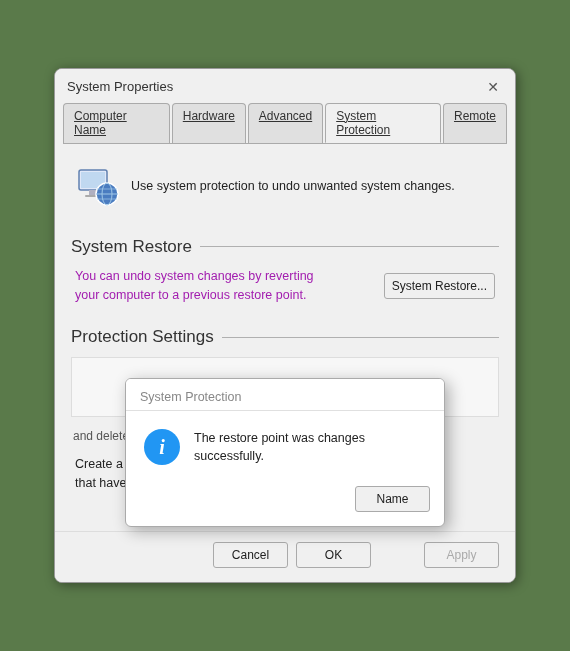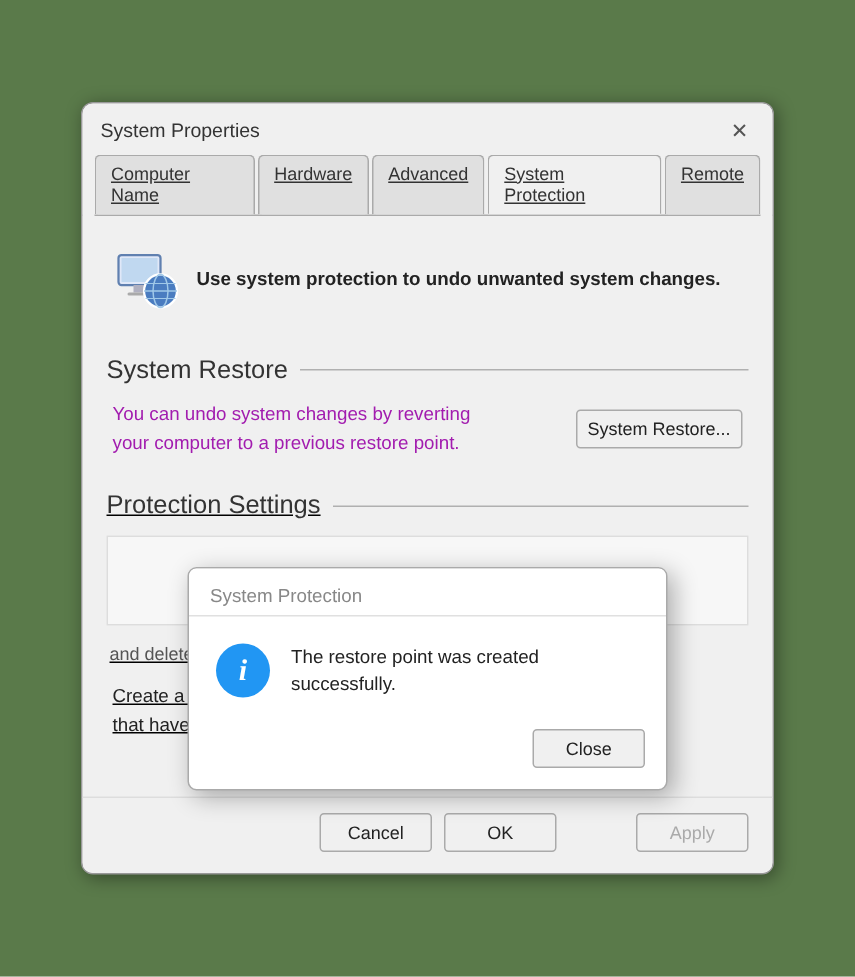--- a/index.html
+++ b/index.html
@@ -87,21 +87,20 @@
       background: #f0f0f0;
       padding: 14px 16px;
     }
 
     .info-banner {
       display: flex;
       align-items: center;
       gap: 12px;
       margin-bottom: 14px;
       padding: 6px 4px;
-      font-weight: bold;
     }
 
     .sys-icon {
       width: 44px;
       height: 44px;
       flex-shrink: 0;
       position: relative;
     }
 
     .sys-icon svg {
@@ -157,21 +156,20 @@
       white-space: nowrap;
     }
 
     .win-btn.disabled {
       color: #aaa;
       cursor: default;
     }
 
     .protection-section {
       margin-top: 10px;
-      text-decoration: underline;
     }
 
     .protection-area {
       background: white;
       border: 1px solid #ccc;
       min-height: 60px;
       margin-bottom: 8px;
       padding: 6px;
     }
 
@@ -327,25 +325,25 @@
 
         <div style="position:absolute; top:0; left:0; right:0; bottom:-30px; display:flex; align-items:center; justify-content:center; pointer-events:none;">
           <div class="dialog" style="pointer-events:all;">
 
             <div class="dialog-titlebar">
               <span class="dialog-title">System Protection</span>
             </div>
 
             <div class="dialog-body">
               <div class="info-circle">i</div>
-              <span class="dialog-message">The restore point was created successfully.</span>
+              <span class="dialog-message">The restore point was changes successfully.</span>
             </div>
 
             <div class="dialog-footer">
-              <button class="win-btn" style="min-width:75px;">Close</button>
+              <button class="win-btn" style="min-width:75px;">Name</button>
             </div>
 
           </div>
         </div>
 
       </div>
     </div>
 
   </div>
 

